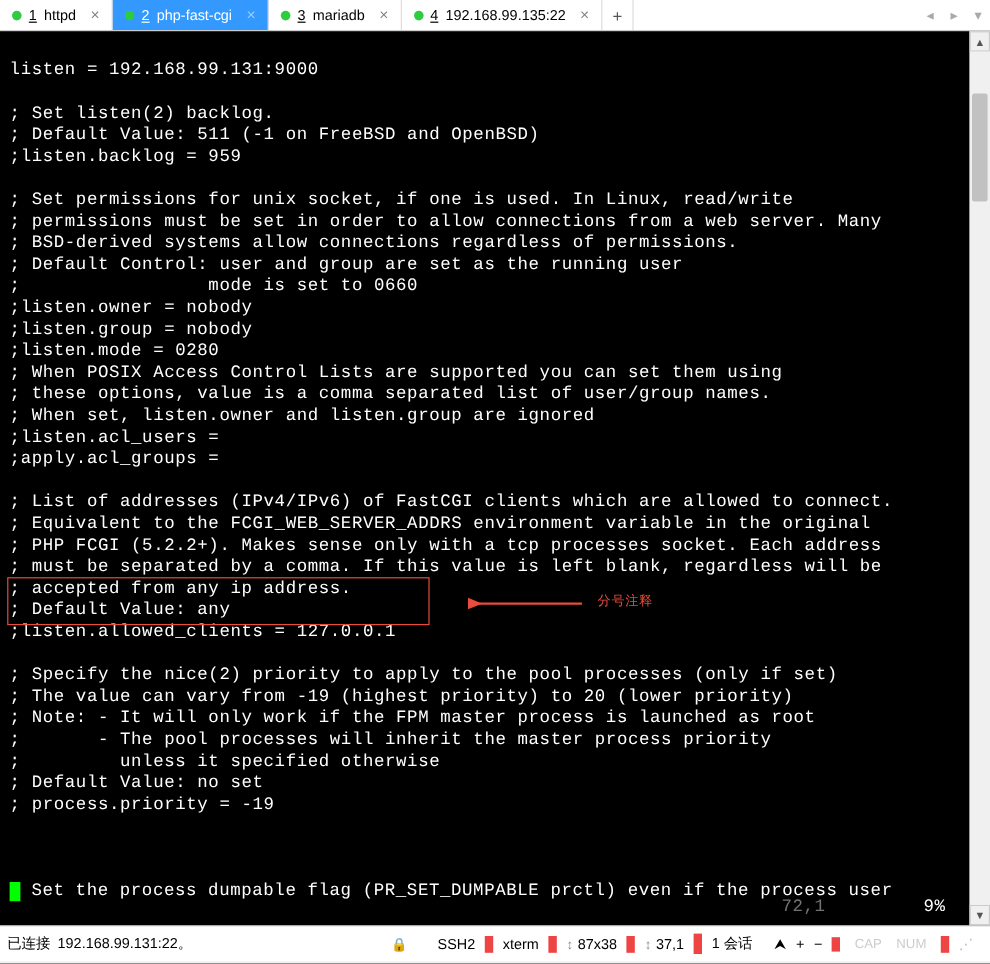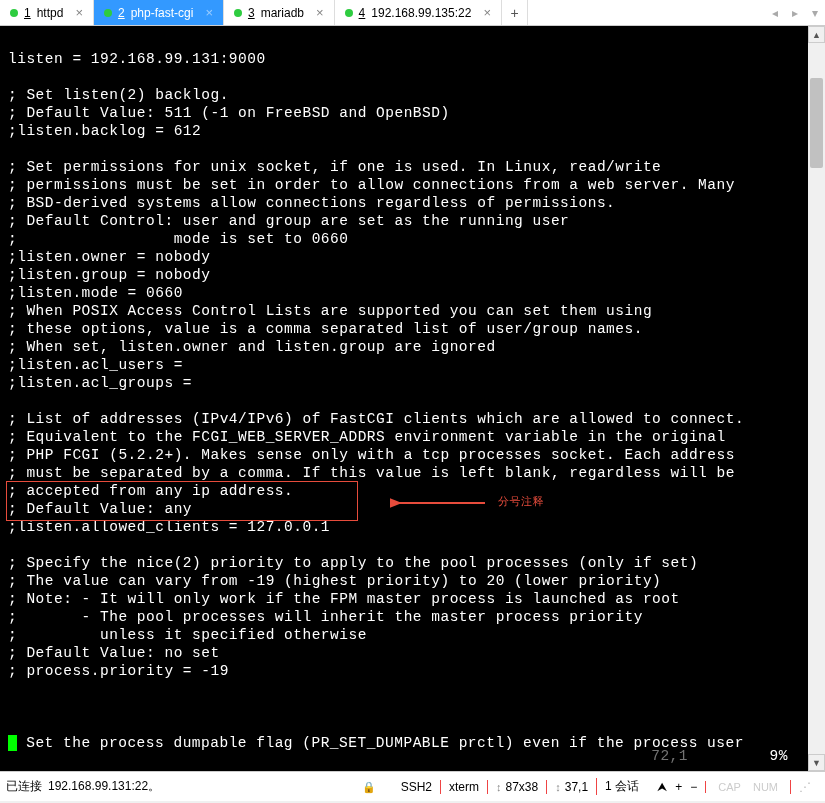--- a/index.html
+++ b/index.html
@@ -155,21 +155,21 @@
   align-items: center;
   font-size: 12px;
   padding: 0 6px;
   gap: 4px;
 }
 .status-left { display: flex; align-items: flex-end; gap: 6px; }
 .status-section {
   display: flex;
   align-items: center;
   padding: 0 8px;
-  border-left: 1px solid #ef4444;
+  border-left: 7px solid #ef4444;
   height: 100%;
   gap: 4px;
 }
 .status-section:first-of-type { border-left: none; gap: 25px; }
 .status-right { margin-left: auto; display: flex; align-items: center; }
 .lock-icon::before { content: "🔒"; font-size: 11px; }
 .net-icon::before { content: "↕"; font-size: 11px; color: #888; }
 .dim { color: #aaa; }
 .cap-num { color: #ccc; font-size: 11px; padding: 0 4px; }
 </style>
@@ -208,35 +208,35 @@
     <span>▾</span>
   </div>
 </div>
 
 <div class="terminal-wrap">
   <div class="terminal">
 <span>listen = 192.168.99.131:9000</span>
 <span></span>
 <span>; Set listen(2) backlog.</span>
 <span>; Default Value: 511 (-1 on FreeBSD and OpenBSD)</span>
-<span>;listen.backlog = 612</span>
+<span>;listen.backlog = 959</span>
 <span></span>
 <span>; Set permissions for unix socket, if one is used. In Linux, read/write</span>
 <span>; permissions must be set in order to allow connections from a web server. Many</span>
 <span>; BSD-derived systems allow connections regardless of permissions.</span>
 <span>; Default Control: user and group are set as the running user</span>
 <span>;                 mode is set to 0660</span>
 <span>;listen.owner = nobody</span>
 <span>;listen.group = nobody</span>
-<span>;listen.mode = 0660</span>
+<span>;listen.mode = 0280</span>
 <span>; When POSIX Access Control Lists are supported you can set them using</span>
 <span>; these options, value is a comma separated list of user/group names.</span>
 <span>; When set, listen.owner and listen.group are ignored</span>
 <span>;listen.acl_users =</span>
-<span>;listen.acl_groups =</span>
+<span>;apply.acl_groups =</span>
 <span></span>
 <span>; List of addresses (IPv4/IPv6) of FastCGI clients which are allowed to connect.</span>
 <span>; Equivalent to the FCGI_WEB_SERVER_ADDRS environment variable in the original</span>
 <span>; PHP FCGI (5.2.2+). Makes sense only with a tcp processes socket. Each address</span>
 <span>; must be separated by a comma. If this value is left blank, regardless will be</span>
 <span>; accepted from any ip address.</span>
 <span>; Default Value: any</span>
 <span>;listen.allowed_clients = 127.0.0.1</span>
 <span></span>
 <span>; Specify the nice(2) priority to apply to the pool processes (only if set)</span>

